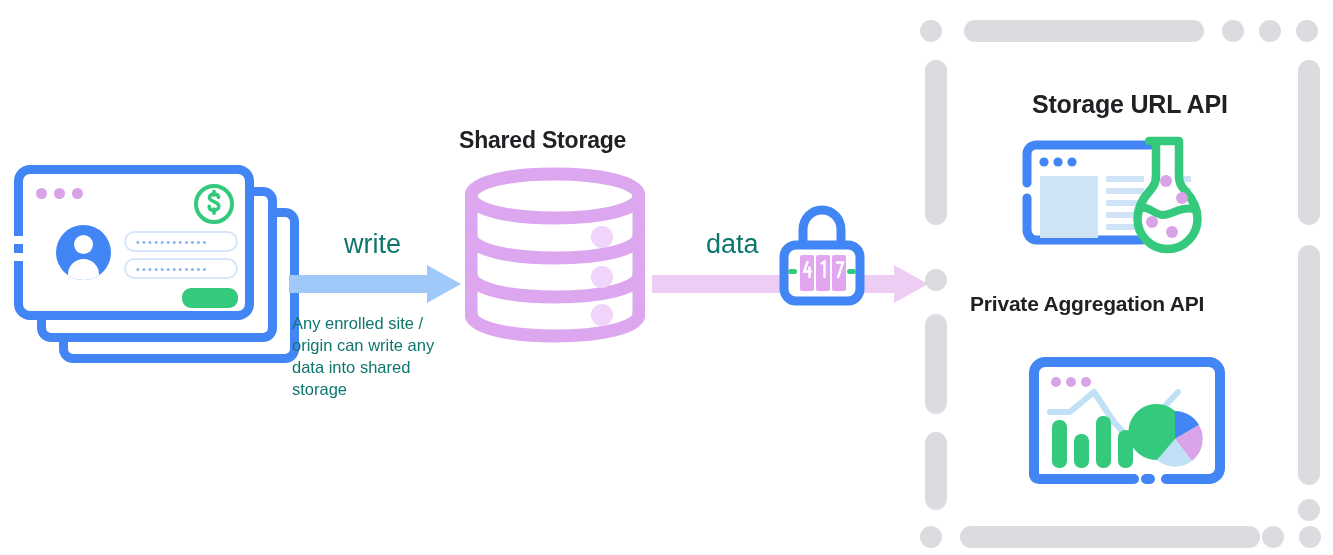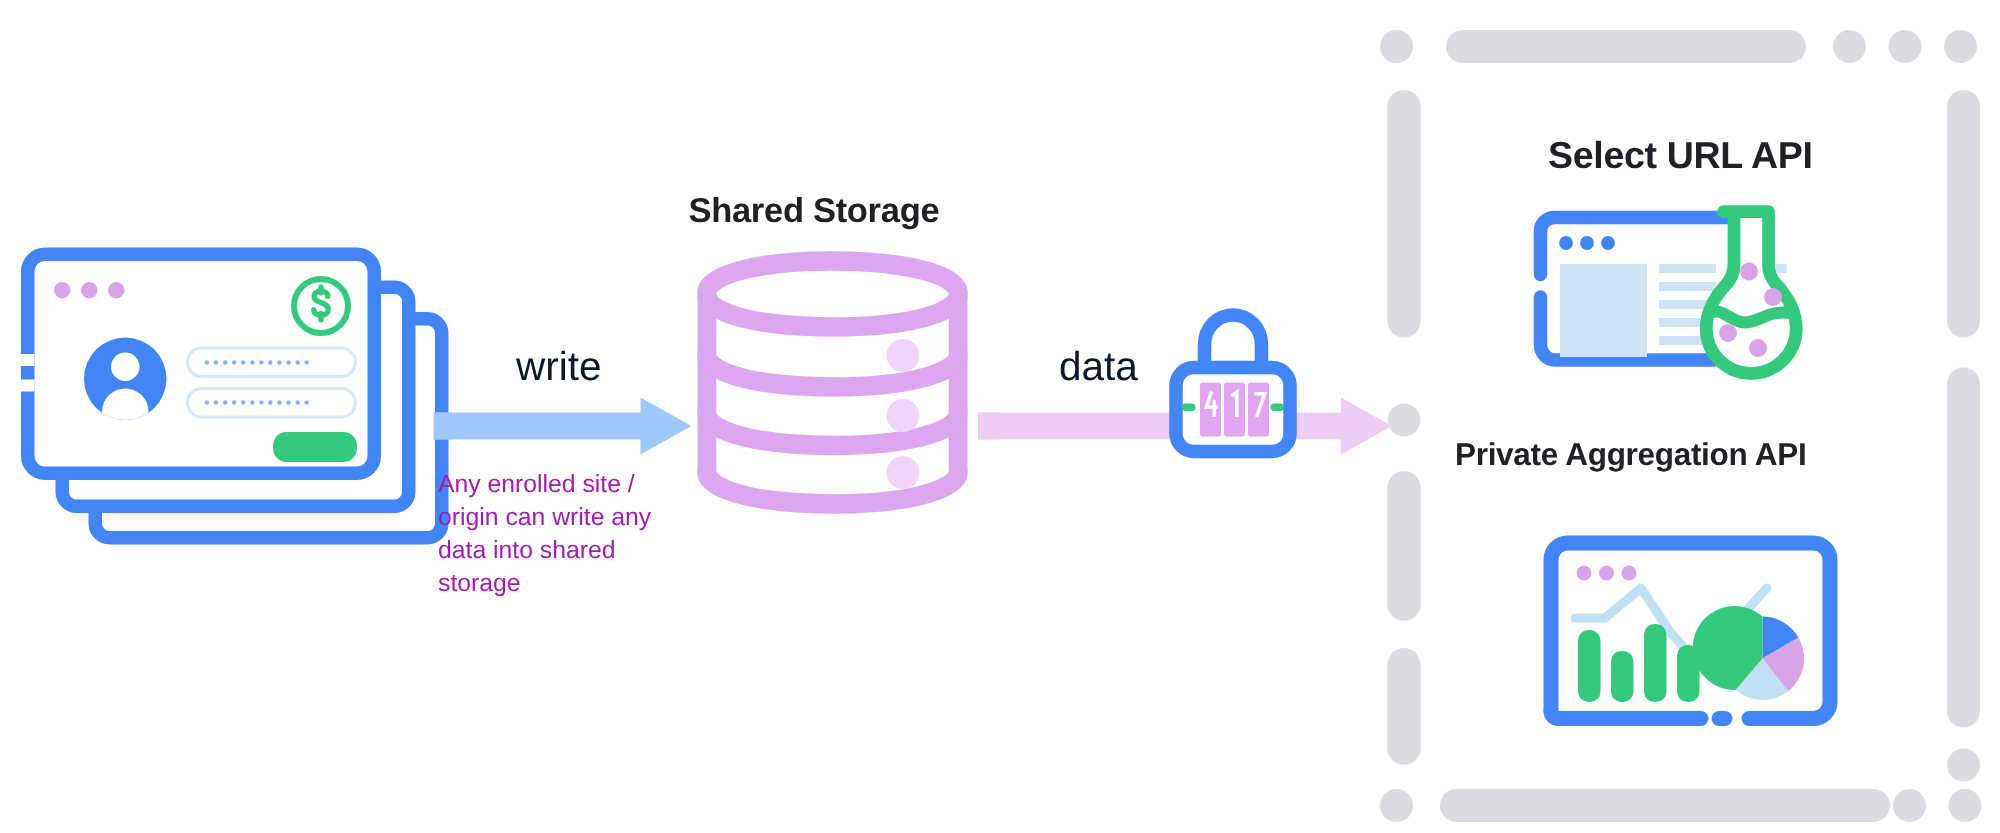--- a/index.html
+++ b/index.html
@@ -22,28 +22,28 @@
 
   
   .heading {
     font-weight: 700;
     color: #202124;
     letter-spacing: -0.2px;
     white-space: nowrap;
   }
   .arrow-label {
     font-size: 27px;
-    color: #0f172a;
+    color: #0f766e;
     font-weight: 400;
     white-space: nowrap;
   }
   .caption {
     font-size: 16.5px;
     line-height: 1.33;
-    color: #a21caf;
+    color: #0f766e;
     font-weight: 400;
   }
 
   
   .card-shell {
     border: 9px solid #4285f4;
     border-radius: 14px;
     background: #ffffff;
     box-sizing: border-box;
   }
@@ -209,21 +209,21 @@
 
     <div class="dash" style="left:378px; top:52px;  width:22px; height:165px;"></div>
     <div class="dash" style="left:378px; top:237px; width:22px; height:240px;"></div>
     <div class="dash" style="left:378px; top:491px; width:22px; height:22px;"></div>
 
     <div class="dash" style="left:0px;   top:518px; width:22px; height:22px;"></div>
     <div class="dash" style="left:40px;  top:518px; width:300px; height:22px;"></div>
     <div class="dash" style="left:342px; top:518px; width:22px; height:22px;"></div>
     <div class="dash" style="left:379px; top:518px; width:22px; height:22px;"></div>
 
-    <div class="abs heading" style="left:112px; top:82px; font-size:25px;">Select URL API</div>
+    <div class="abs heading" style="left:112px; top:82px; font-size:25px;">Storage URL API</div>
 
     <svg class="abs" style="left:98px; top:128px;" width="215" height="122" viewBox="0 0 215 122">
 
       <g fill="none" stroke="#4285f4" stroke-width="9" stroke-linecap="round">
         <path d="M9 47 L9 18 C9 12.5 13.5 9 18.5 9 L160 9"></path>
         <path d="M9 62 L9 94 C9 99.5 13.5 104 18.5 104 L124 104"></path>
         <path d="M136 104 L140 104"></path>
         <path d="M152 104 L163 104"></path>
       </g>
 

